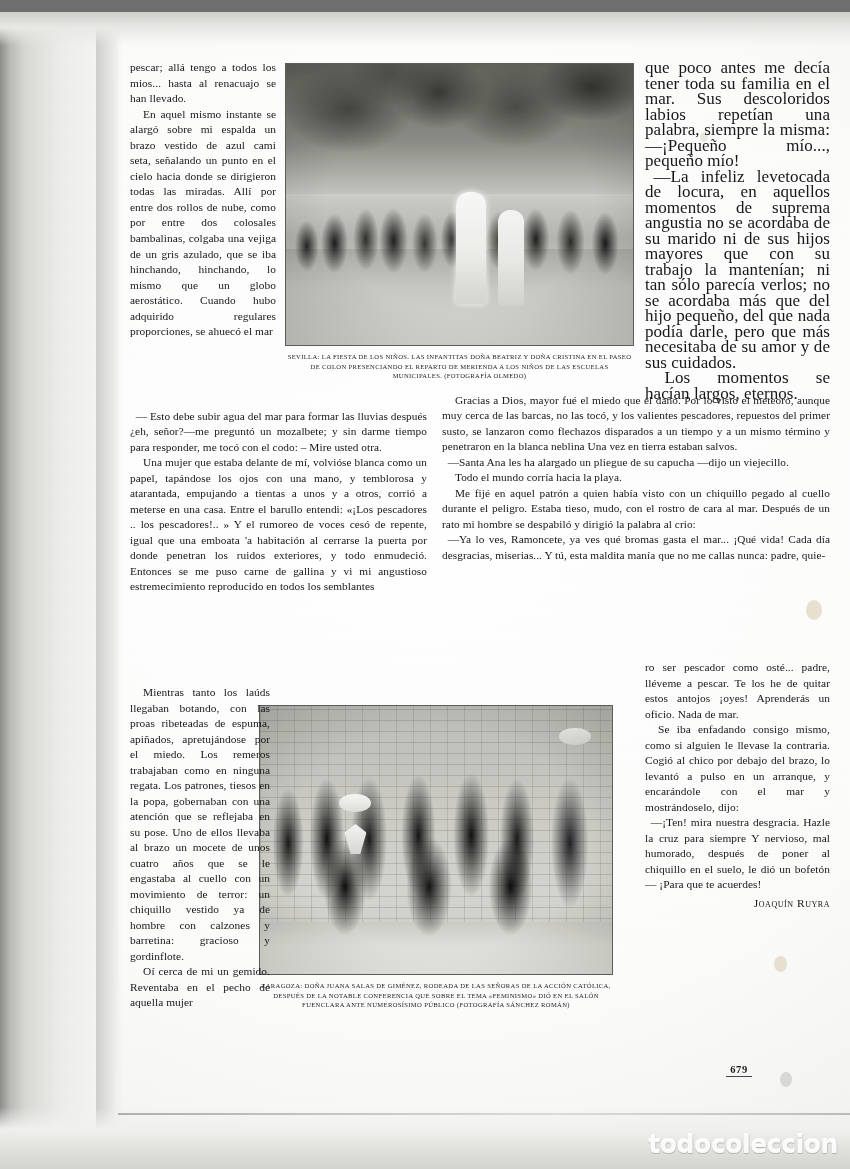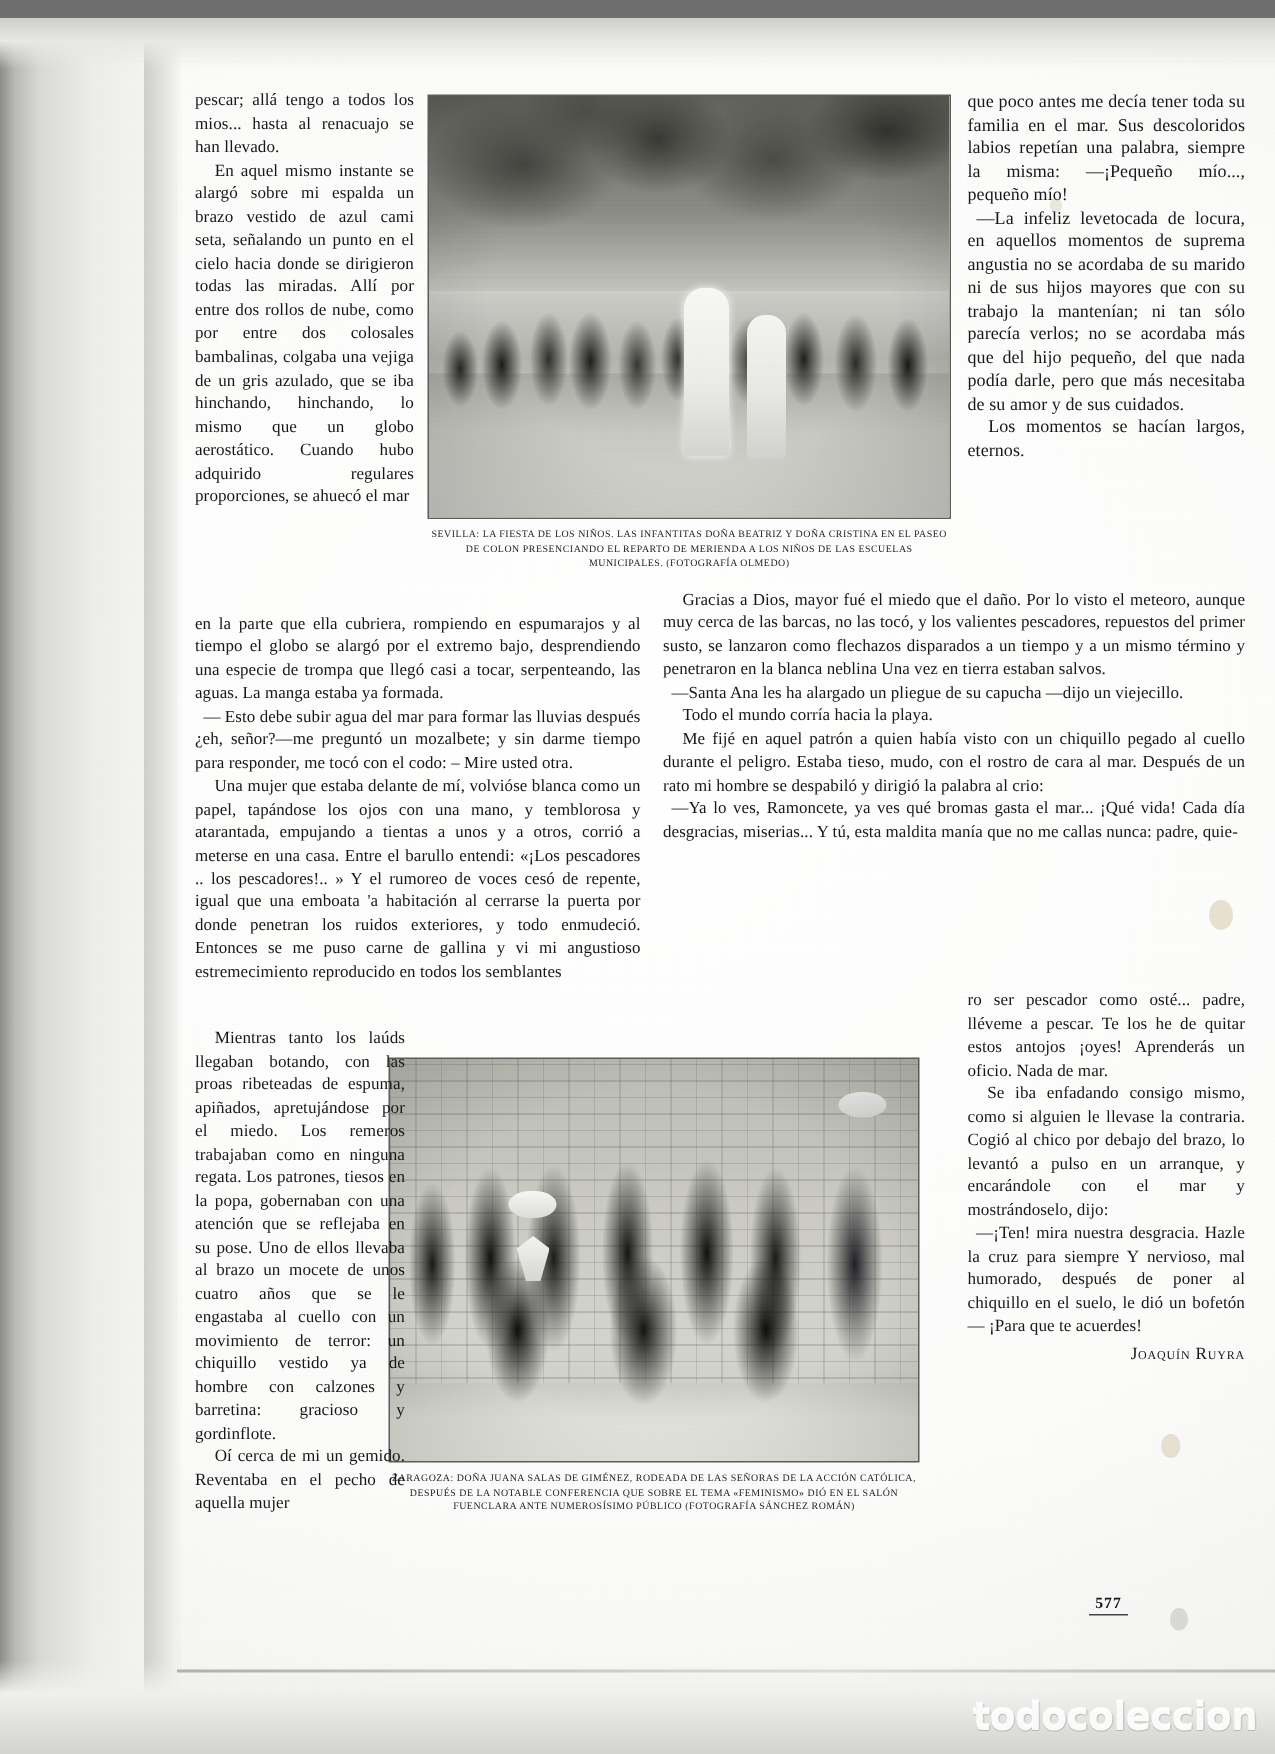--- a/index.html
+++ b/index.html
@@ -102,21 +102,21 @@
   
   #block-wide-left {
     left: 0; top: 349px;
     width: 297px;
   }
   
   #col-right-top {
     left: 515px; top: 0;
     width: 185px;
   }
-  #col-right-top p { font-size: 12px; line-height: 15.5px; }
+  #col-right-top p { font-size: 17px; line-height: 15.5px; }
 
   
   #block-mid-right {
     left: 312px; top: 333px;
     width: 388px;
   }
   
   #col-left-bottom {
     left: 0; top: 625px;
     width: 140px;
@@ -344,21 +344,20 @@
   </div>
 
   <div class="article">
 
     <div class="col-wrap" id="col-left-top">
       <p class="noind">pescar; allá tengo a todos los mios... hasta al renacuajo se han llevado.</p>
       <p>En aquel mismo instante se alargó sobre mi espalda un brazo vestido de azul cami seta, señalando un punto en el cielo hacia donde se dirigieron todas las miradas. Allí por entre dos rollos de nube, como por entre dos colosales bambalinas, colgaba una vejiga de un gris azulado, que se iba hinchando, hinchando, lo mismo que un globo aerostático. Cuando hubo adquirido regulares proporciones, se ahuecó el mar</p>
     </div>
 
     <div class="col-wrap" id="block-wide-left">
-      <p class="noind">en la parte que ella cubriera, rompiendo en espumarajos y al tiempo el globo se alargó por el extremo bajo, desprendiendo una especie de trompa que llegó casi a tocar, serpenteando, las aguas. La manga estaba ya formada.</p>
       <p class="dash">— Esto debe subir agua del mar para formar las lluvias después ¿eh, señor?—me preguntó un mozalbete; y sin darme tiempo para responder, me tocó con el codo: – Mire usted otra.</p>
       <p>Una mujer que estaba delante de mí, volvióse blanca como un papel, tapándose los ojos con una mano, y temblorosa y atarantada, empujando a tientas a unos y a otros, corrió a meterse en una casa. Entre el barullo entendi: «¡Los pescadores .. los pescadores!.. » Y el rumoreo de voces cesó de repente, igual que una emboata 'a habitación al cerrarse la puerta por donde penetran los ruidos exteriores, y todo enmudeció. Entonces se me puso carne de gallina y vi mi angustioso estremecimiento reproducido en todos los semblantes</p>
     </div>
 
     <div class="col-wrap" id="col-left-bottom">
       <p>Mientras tanto los laúds llegaban botando, con las proas ribeteadas de espuma, apiñados, apretujándose por el miedo. Los remeros trabajaban como en ninguna regata. Los patrones, tiesos en la popa, gobernaban con una atención que se reflejaba en su pose. Uno de ellos llevaba al brazo un mocete de unos cuatro años que se le engastaba al cuello con un movimiento de terror: un chiquillo vestido ya de hombre con calzones y barretina: gracioso y gordinflote.</p>
       <p>Oí cerca de mi un gemido. Reventaba en el pecho de aquella mujer</p>
     </div>
 
     <div class="col-wrap" id="col-right-top">
@@ -378,21 +377,21 @@
     <div class="col-wrap" id="col-right-bottom">
       <p class="noind">ro ser pescador como osté... padre, lléveme a pescar. Te los he de quitar estos antojos ¡oyes! Aprenderás un oficio. Nada de mar.</p>
       <p>Se iba enfadando consigo mismo, como si alguien le llevase la contraria. Cogió al chico por debajo del brazo, lo levantó a pulso en un arranque, y encarándole con el mar y mostrándoselo, dijo:</p>
       <p class="dash">—¡Ten! mira nuestra desgracia. Hazle la cruz para siempre  Y nervioso, mal humorado, después de poner al chiquillo en el suelo, le dió un bofetón — ¡Para que te acuerdes!</p>
       <p class="byline">Joaquín Ruyra</p>
     </div>
 
   </div>
 
   <div class="folio">
-    <span>577</span>
+    <span>679</span>
     <div class="folio-rule"></div>
   </div>
 
   <div class="scan-noise"></div>
 
   <div class="watermark">todocoleccion</div>
 
 </div>
 
 </body></html>

